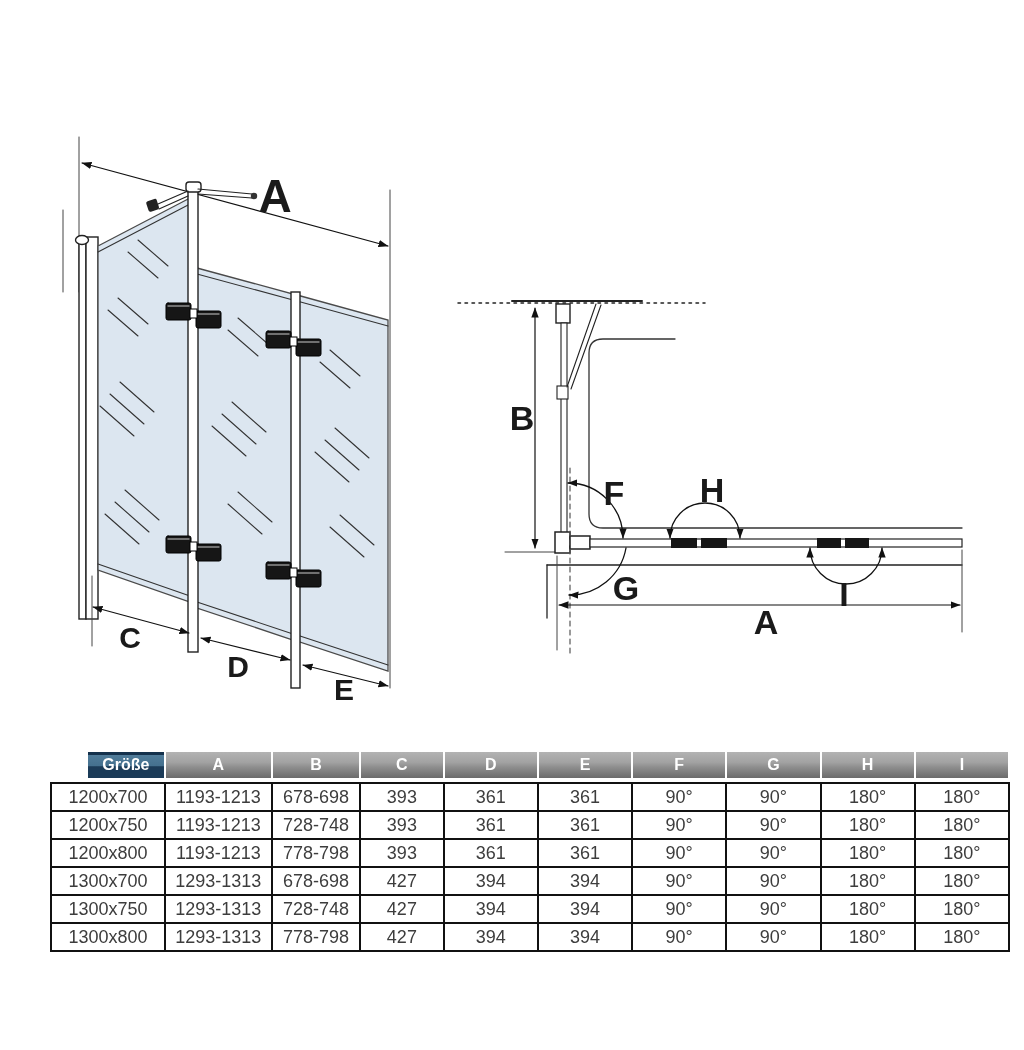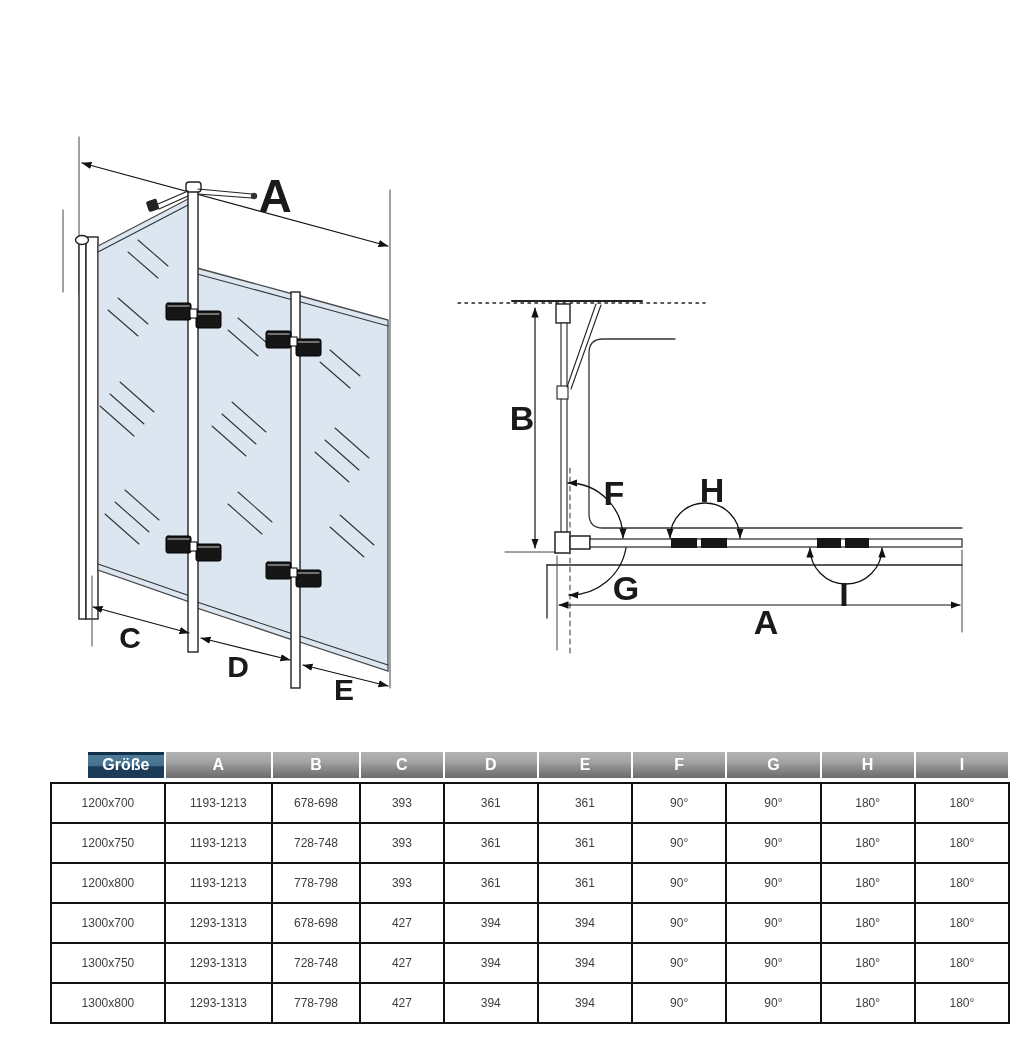--- a/index.html
+++ b/index.html
@@ -12,22 +12,22 @@
     grid-template-columns:114fr 107fr 88fr 83fr 94fr 94fr 94fr 94fr 94fr 94fr;
     gap:2px;background:#ffffff;}
   .tbl-header .hcell{height:26px;display:flex;align-items:center;justify-content:center;
     color:#ffffff;font-weight:bold;font-size:16px;
     background:linear-gradient(180deg,#b3b3b3 0%,#a2a2a2 40%,#8e8e8e 58%,#6b6b6b 100%);}
   .tbl-header .hcell.blue{
     background:linear-gradient(180deg,#14314c 0%,#14314c 12%,#4f7b99 13%,#44708e 55%,#1b3b58 56%,#1b3b58 100%);margin-left:36px;}
   .tbl-body{position:absolute;left:52px;top:784px;width:956px;display:grid;
     grid-template-columns:114fr 107fr 88fr 83fr 94fr 94fr 94fr 94fr 94fr 94fr;
     gap:2px;background:#111111;outline:2px solid #111111;}
-  .tbl-body .cell{height:38px;background:#ffffff;display:flex;align-items:center;
-    justify-content:center;color:#3d3d3d;font-size:12px;}
+  .tbl-body .cell{height:26px;background:#ffffff;display:flex;align-items:center;
+    justify-content:center;color:#3d3d3d;font-size:18px;}
 </style>
 </head>
 <body>
 
 <div class="shot">
 
   <svg width="1024" height="740" viewBox="0 0 1024 740">
     <defs>
       <marker id="arr" viewBox="0 0 10 10" refX="9.5" refY="5" markerWidth="10" markerHeight="10" orient="auto-start-reverse" markerUnits="userSpaceOnUse">
         <path d="M0,1.3 L10,5 L0,8.7 z" fill="#111"></path>

